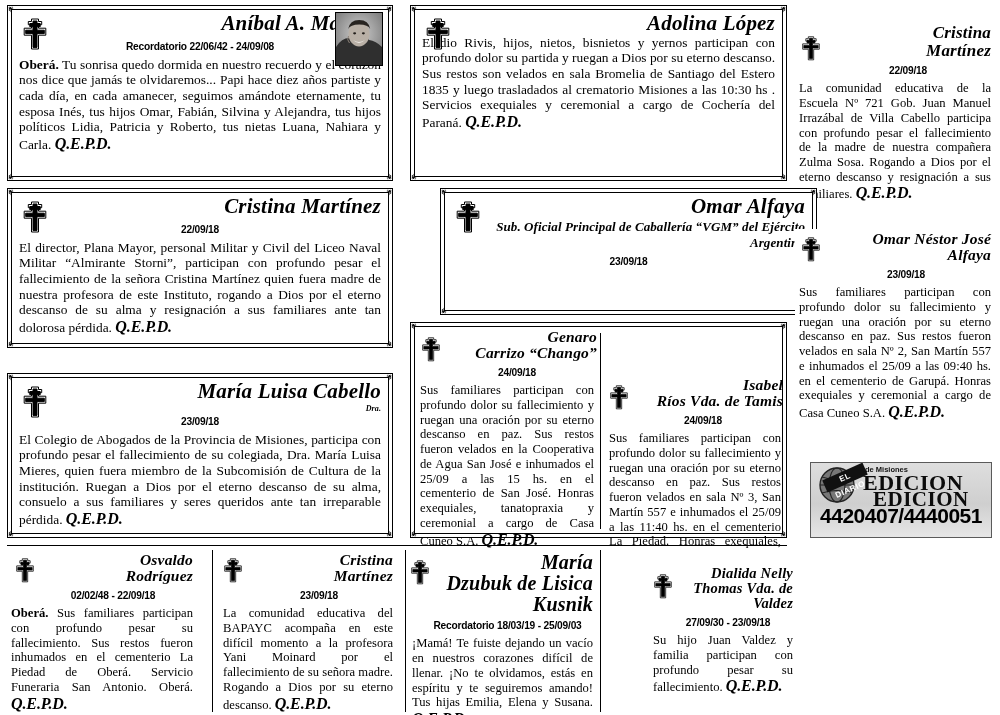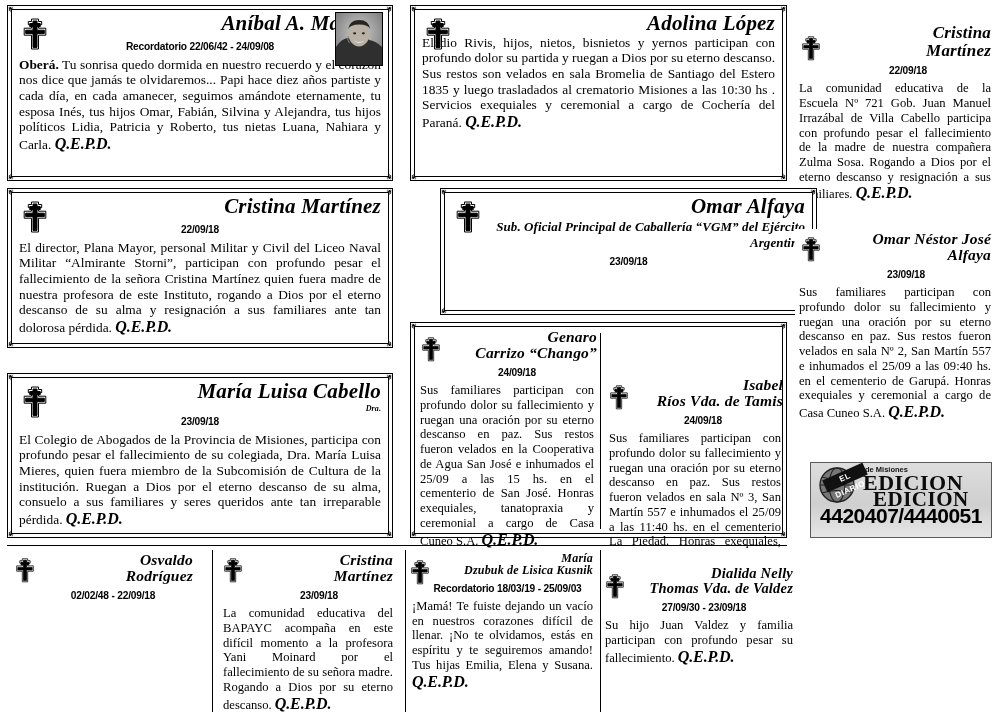--- a/index.html
+++ b/index.html
@@ -649,20 +649,23 @@
               <path d="M9.5 1 h7 v2.5 h3.2 v3.2 h-3.2 v3.5 h7.3 v7 h-7.3 v13.8 h-7 v-13.8 h-7.3 v-7 h7.3 v-3.5 h-3.2 v-3.2 h3.2 z" fill="#fff"></path>
               <path d="M11 3 h4 v2.5 h3.2 v3.2 h-3.2 v3.5 h7.3 v3.4 h-7.3 v13.8 h-4 v-13.8 h-7.3 v-3.4 h7.3 v-3.5 h-3.2 v-3.2 h3.2 z"></path>
             </g>
           </svg>
         </span>
       <div class="head" style="padding-left:30px;">
         <div class="name sml" style="white-space:pre-line;">Osvaldo
 Rodríguez</div>
       </div>
       <div class="dates" style="padding-left:22px;">02/02/48 - 22/09/18</div>
+      <div class="body narrow">
+        <b>Oberá.</b><span> Sus familiares participan con profundo pesar su fallecimiento. Sus restos fueron inhumados en el cementerio La Piedad de Oberá. Servicio Funeraria San Antonio. Oberá. </span><span class="qepd">Q.E.P.D.</span>
+      </div>
     </div>
   </div>
 
   <div class="obit openbox vline" style="left:212px;top:550px;width:185px;height:162px;">
     <div class="inner" style="padding:2px 4px 2px 10px;">
       <span class="cross sm" style="left:10px;top:8px;">
           <svg viewBox="0 0 26 32">
             <g fill="#000" stroke="#000" stroke-width="1">
               <path d="M9.5 1 h7 v2.5 h3.2 v3.2 h-3.2 v3.5 h7.3 v7 h-7.3 v13.8 h-7 v-13.8 h-7.3 v-7 h7.3 v-3.5 h-3.2 v-3.2 h3.2 z" fill="#fff"></path>
               <path d="M11 3 h4 v2.5 h3.2 v3.2 h-3.2 v3.5 h7.3 v3.4 h-7.3 v13.8 h-4 v-13.8 h-7.3 v-3.4 h7.3 v-3.5 h-3.2 v-3.2 h3.2 z"></path>
@@ -684,32 +687,32 @@
     <div class="inner" style="padding:2px 2px 2px 6px;">
       <span class="cross sm" style="left:4px;top:10px;">
           <svg viewBox="0 0 26 32">
             <g fill="#000" stroke="#000" stroke-width="1">
               <path d="M9.5 1 h7 v2.5 h3.2 v3.2 h-3.2 v3.5 h7.3 v7 h-7.3 v13.8 h-7 v-13.8 h-7.3 v-7 h7.3 v-3.5 h-3.2 v-3.2 h3.2 z" fill="#fff"></path>
               <path d="M11 3 h4 v2.5 h3.2 v3.2 h-3.2 v3.5 h7.3 v3.4 h-7.3 v13.8 h-4 v-13.8 h-7.3 v-3.4 h7.3 v-3.5 h-3.2 v-3.2 h3.2 z"></path>
             </g>
           </svg>
         </span>
       <div class="head" style="padding-left:16px;">
-        <div class="name sml" style="white-space:pre-line;font-size:12px;">María
+        <div class="name sml" style="white-space:pre-line;font-size:20px;">María
 Dzubuk de Lisica Kusnik</div>
       </div>
       <div class="dates" style="padding-left:10px;">Recordatorio 18/03/19 - 25/09/03</div>
       <div class="body narrow">
         <span>¡Mamá! Te fuiste dejando un vacío en nuestros corazones difícil de llenar. ¡No te olvidamos, estás en espíritu y te seguiremos amando! Tus hijas Emilia, Elena y Susana. </span><span class="qepd">Q.E.P.D.</span>
       </div>
     </div>
   </div>
 
   <div class="obit openbox vline" style="left:600px;top:550px;width:195px;height:162px;">
-    <div class="inner" style="padding:16px 2px 2px 4px;">
+    <div class="inner" style="padding:16px 2px 2px 4px;margin-left:48px;">
       <span class="cross sm" style="left:4px;top:24px;">
           <svg viewBox="0 0 26 32">
             <g fill="#000" stroke="#000" stroke-width="1">
               <path d="M9.5 1 h7 v2.5 h3.2 v3.2 h-3.2 v3.5 h7.3 v7 h-7.3 v13.8 h-7 v-13.8 h-7.3 v-7 h7.3 v-3.5 h-3.2 v-3.2 h3.2 z" fill="#fff"></path>
               <path d="M11 3 h4 v2.5 h3.2 v3.2 h-3.2 v3.5 h7.3 v3.4 h-7.3 v13.8 h-4 v-13.8 h-7.3 v-3.4 h7.3 v-3.5 h-3.2 v-3.2 h3.2 z"></path>
             </g>
           </svg>
         </span>
       <div class="head" style="padding-left:18px;">
         <div class="name sml" style="white-space:pre-line;font-size:14.5px;">Dialida Nelly

